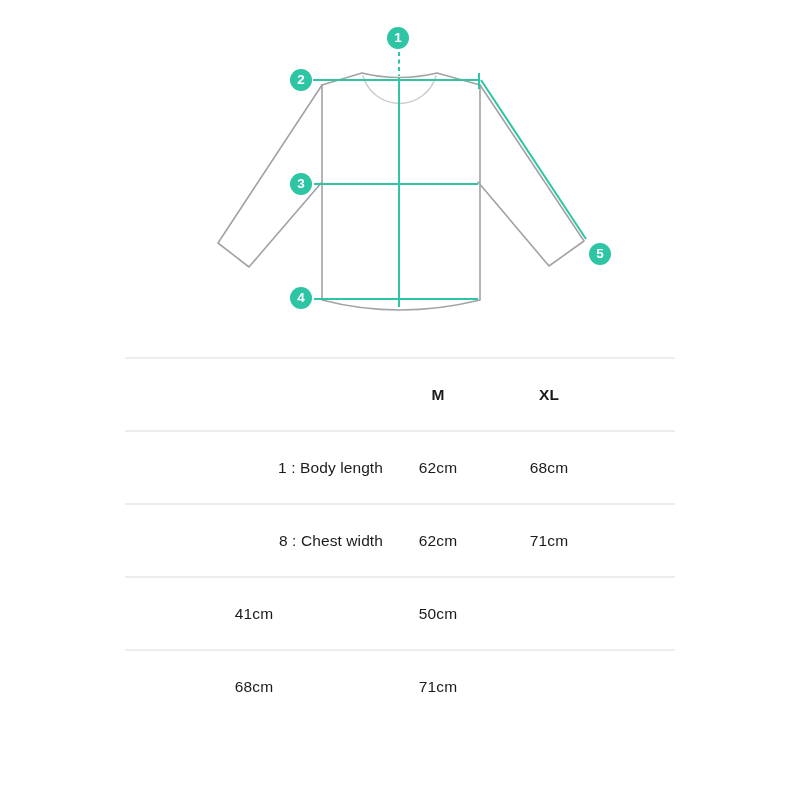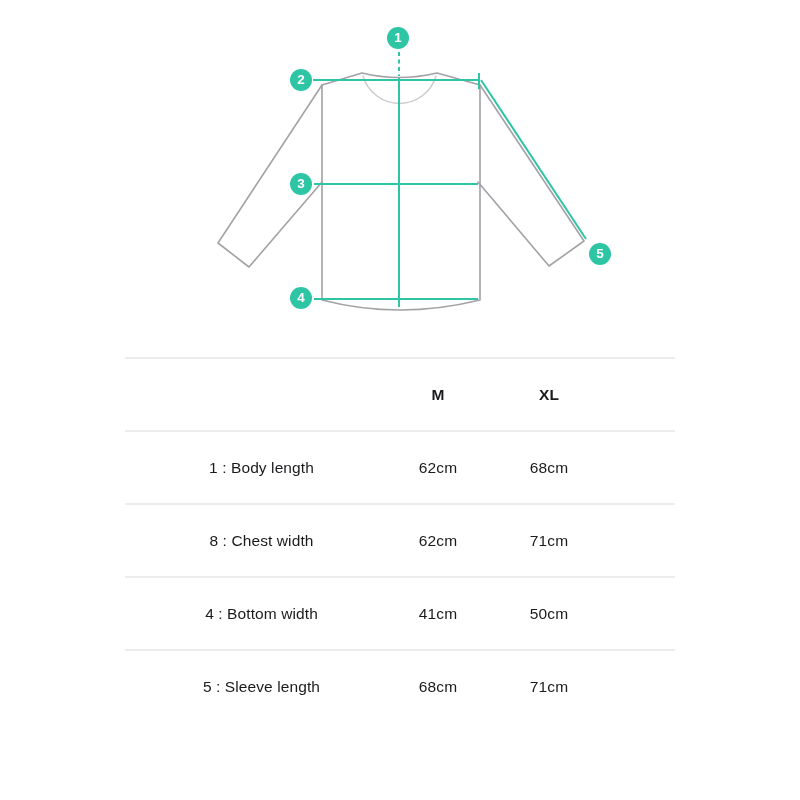--- a/index.html
+++ b/index.html
@@ -22,21 +22,21 @@
     display:flex;align-items:center;justify-content:center;
     font-size:13.5px;font-weight:700;line-height:1;
   }
   .size-table{width:550px;margin:17px 125px 0 125px;}
   .trow{
     display:grid;grid-template-columns:258px 110px 112px auto;
     align-items:center;height:73px;box-sizing:border-box;
     border-top:2px solid var(--divider);
     font-size:15.5px;letter-spacing:.1px;
   }
-  .trow .label{padding-left:15px;text-align:center;}
+  .trow .label{padding-left:15px;text-align:right;}
   .trow .val{text-align:center;}
   .thead .val{font-weight:700;}
   svg .g{stroke:var(--outline);fill:none;stroke-width:1.6;stroke-linejoin:round;stroke-linecap:round;}
   svg .n{stroke:var(--neck);fill:none;stroke-width:1.4;stroke-linecap:round;}
   svg .t{stroke:var(--accent);fill:none;stroke-width:2;stroke-linecap:butt;}
   svg .td{stroke:var(--accent);fill:none;stroke-width:2;stroke-dasharray:4 3.5;}
 </style>
 </head>
 <body>
 
@@ -92,25 +92,23 @@
 
 
   <div class="trow">
     <div class="label">8 : Chest width</div>
     <div class="val">62cm</div>
     <div class="val">71cm</div>
     <div></div>
   </div>
 
   <div class="trow">
-    <div class="label">4 : Bottom width</div>
     <div class="val">41cm</div>
     <div class="val">50cm</div>
     <div></div>
   </div>
 
   <div class="trow">
-    <div class="label">5 : Sleeve length</div>
     <div class="val">68cm</div>
     <div class="val">71cm</div>
     <div></div>
   </div>
 </div>
 
 </body></html>

